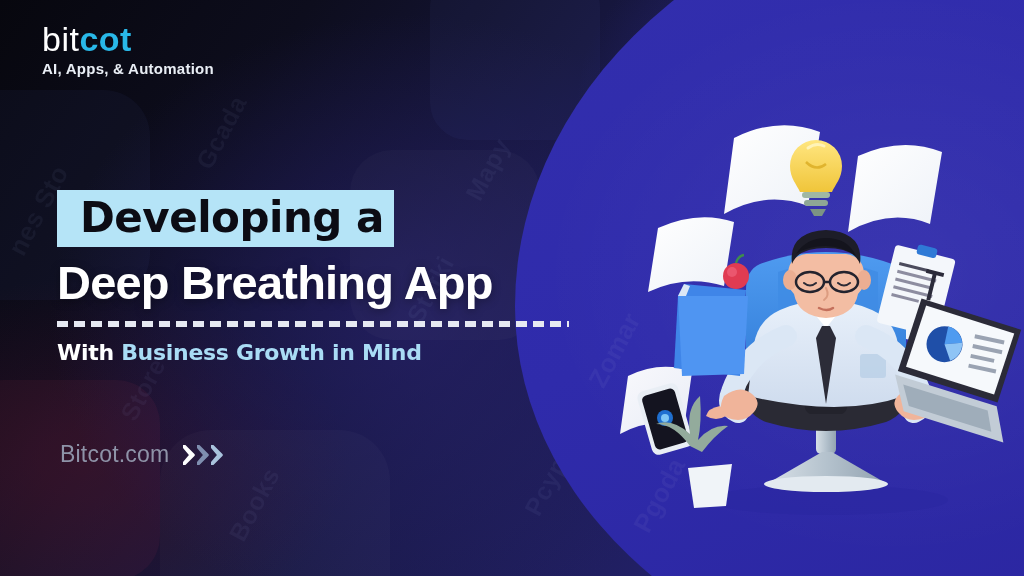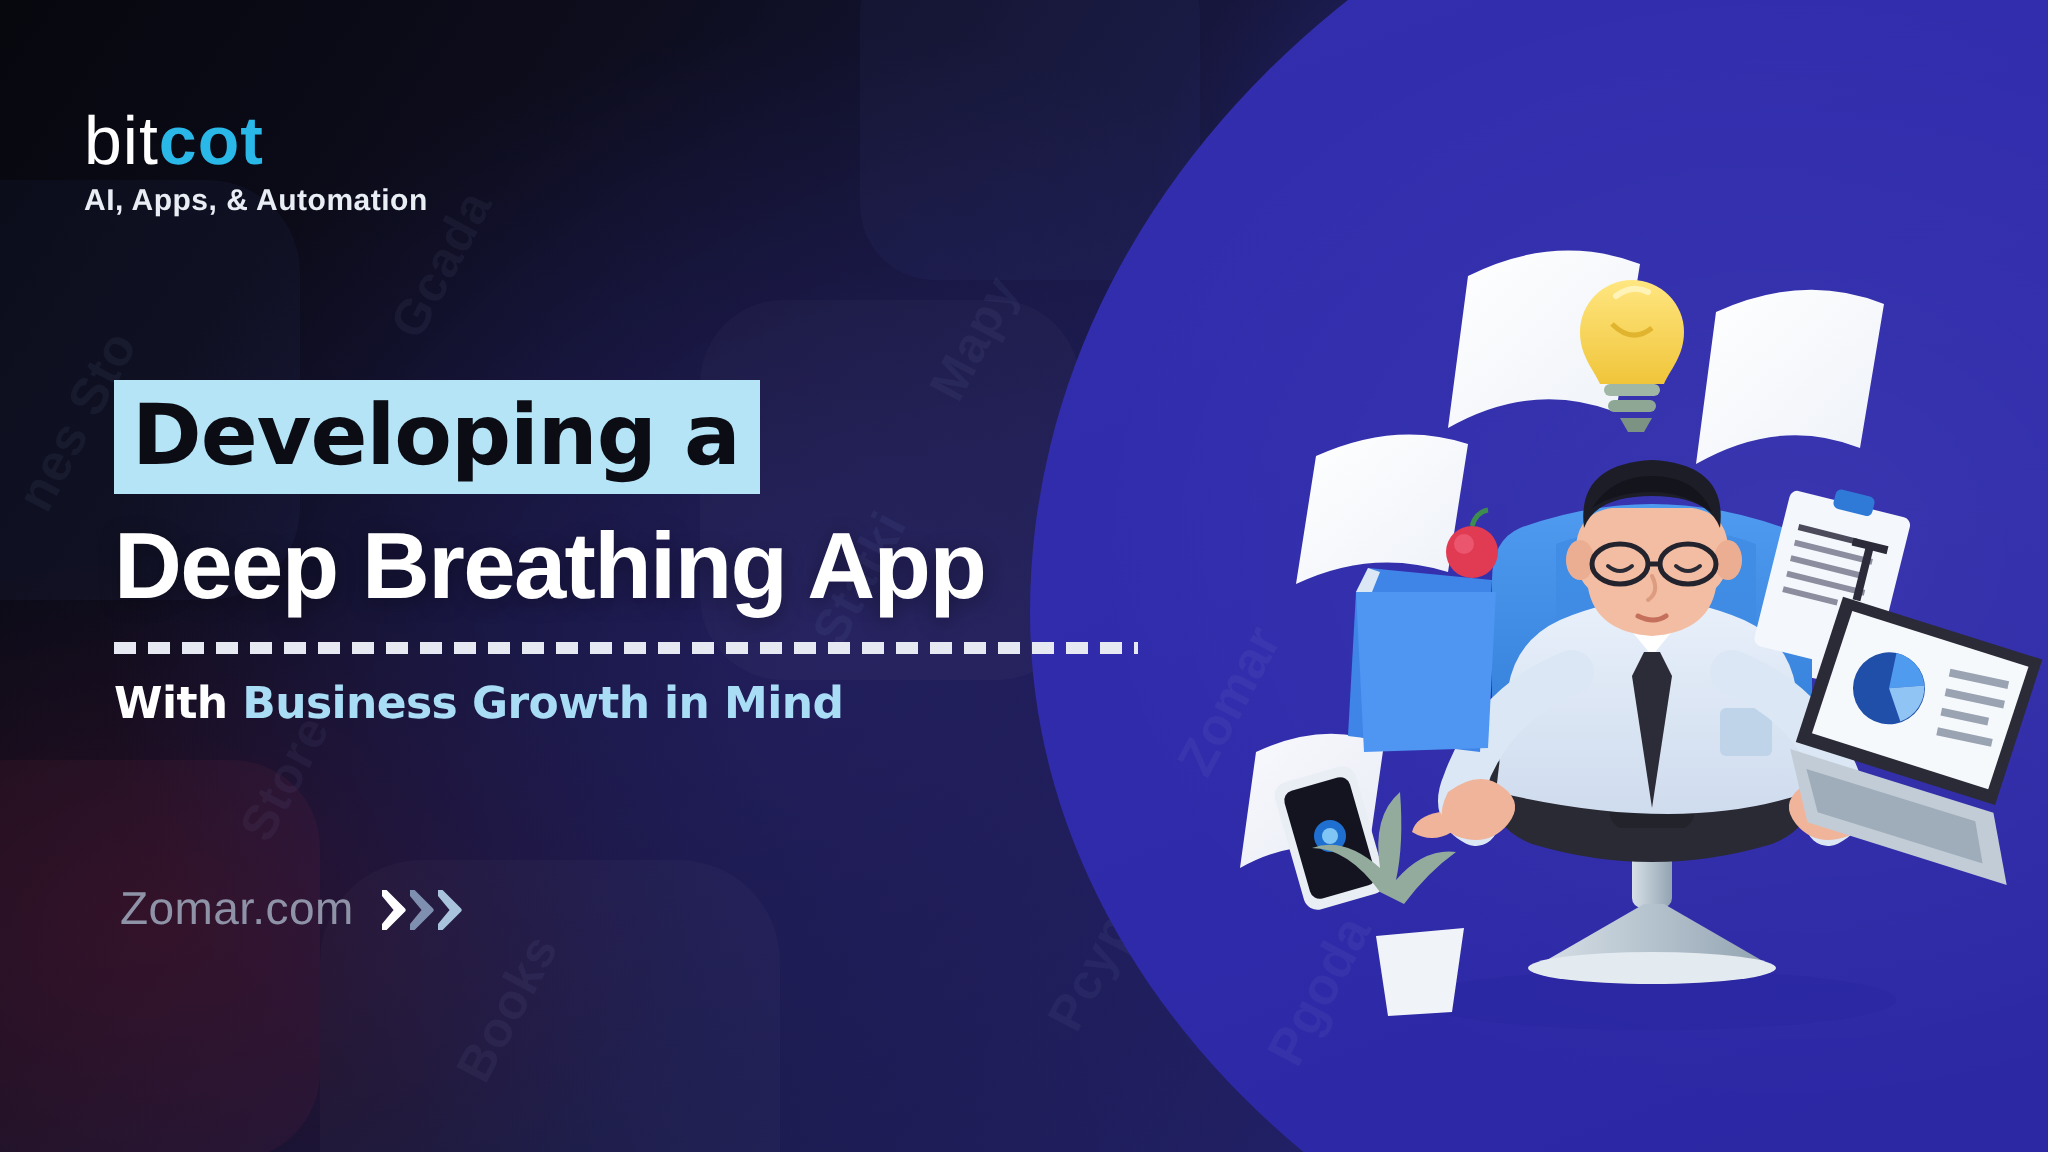--- a/index.html
+++ b/index.html
@@ -58,41 +58,40 @@
   }
 
   
   .logo {
     position:absolute; left:42px; top:22px;
     z-index:40;
   }
   .logo-word {
     font-size:34px; font-weight:400; line-height:1;
     letter-spacing:0.5px;
-    margin-top:32px;
   }
   .logo-bit { color:#ffffff; font-weight:300; }
   .logo-cot { color:#29b8e8; font-weight:700; }
   .logo-tag {
     margin-top:4px;
     font-size:15px; font-weight:700; color:#e9eef5;
     letter-spacing:0.25px;
   }
 
   
   .headline { position:absolute; left:57px; top:190px; z-index:40; width:560px; }
 
   .line1-wrap { display:inline-block; }
   .line1 {
     display:inline-block;
     background:#b5e4f7;
     color:#0c0c14;
     font-size:42px; font-weight:700;
     line-height:1.22;
-    padding:2px 10px 4px 9px;
+    padding:2px 10px 4px 23px;
     letter-spacing:-0.5px;
     font-family:"DejaVu Sans", sans-serif;
   }
   .line2 {
     margin-top:10px;
     color:#ffffff;
     font-size:47px; font-weight:700;
     line-height:1.1;
     letter-spacing:-0.8px;
     font-family:Liberation Sans, sans-serif;
@@ -168,21 +167,21 @@
       <span class="line1">Developing a</span>
     </div>
     <div class="line2">Deep Breathing App</div>
     <div class="divider"></div>
     <div class="line3">
       <span class="l3-white">With </span><span class="l3-blue">Business Growth in Mind</span>
     </div>
   </div>
 
   <div class="footer">
-    <span class="footer-url">Zomar.com</span>
+    <span class="footer-url">Bitcot.com</span>
     <span class="chevrons">
       <svg class="chev" viewBox="0 0 13 20">
         <path d="M1.5 1 L10.5 10 L1.5 19 L0 19 L7.5 10 L0 1 Z" fill="#ffffff" stroke="#ffffff" stroke-width="2.6" stroke-linejoin="round"></path>
       </svg>
       <svg class="chev" viewBox="0 0 13 20">
         <path d="M1.5 1 L10.5 10 L1.5 19 L0 19 L7.5 10 L0 1 Z" fill="#7f8fb0" stroke="#7f8fb0" stroke-width="2.6" stroke-linejoin="round"></path>
       </svg>
       <svg class="chev" viewBox="0 0 13 20">
         <path d="M1.5 1 L10.5 10 L1.5 19 L0 19 L7.5 10 L0 1 Z" fill="#a9c3dd" stroke="#a9c3dd" stroke-width="2.6" stroke-linejoin="round"></path>
       </svg>

